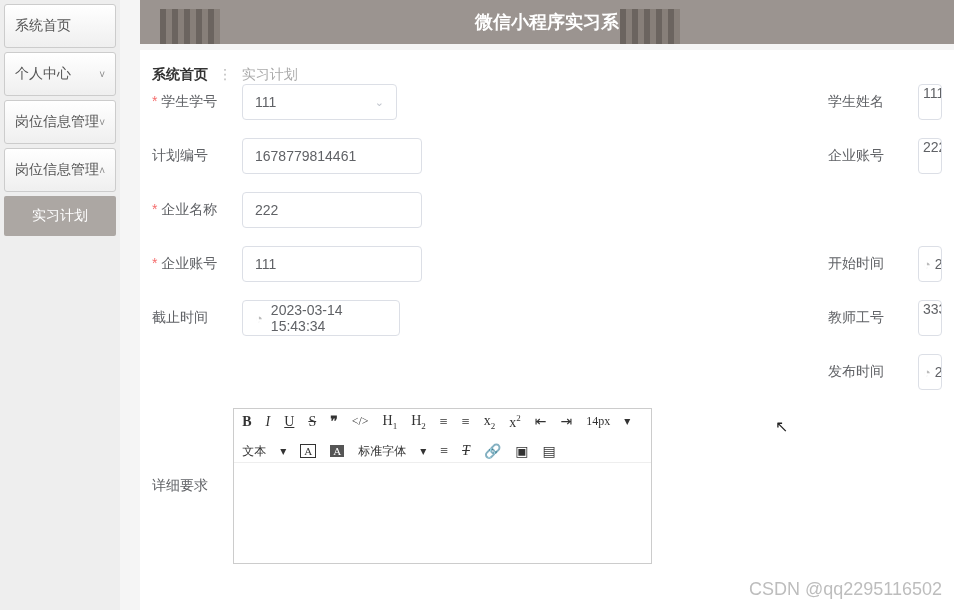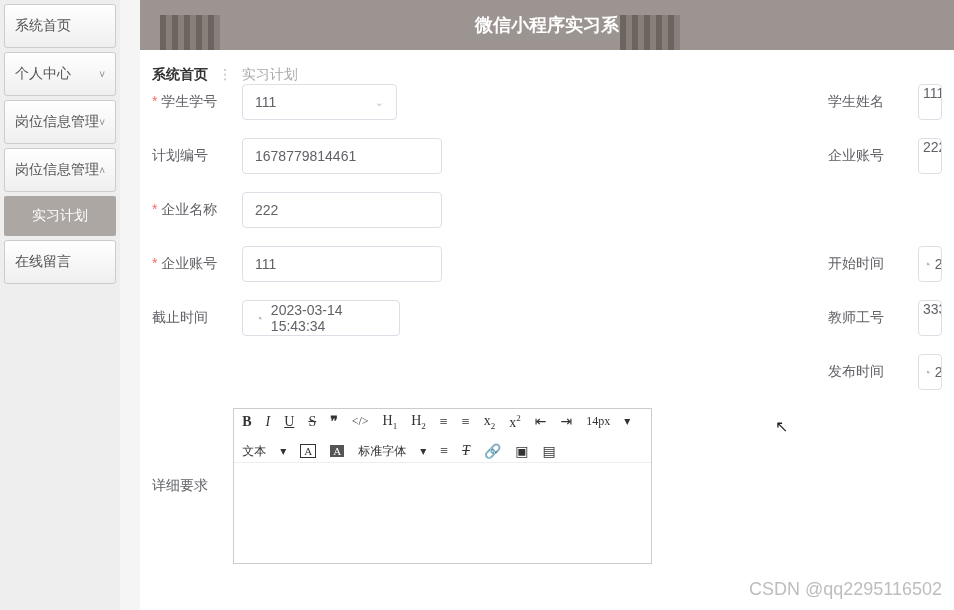--- a/index.html
+++ b/index.html
@@ -1,36 +1,36 @@
 <!DOCTYPE html>
 <html><head>
 <meta charset="utf-8">
 <style>
 * { box-sizing: border-box; margin: 0; padding: 0; }
 body { font-family: "Microsoft YaHei", Arial, sans-serif; font-size: 14px; color: #606266; background: #f5f5f5; width: 954px; height: 610px; overflow: hidden; position: relative; }
 .sidebar { position: absolute; left: 0; top: 0; width: 120px; height: 100%; background: #eee; }
 .nav-item { background: linear-gradient(#fff,#efefef); border: 1px solid #ccc; border-radius: 3px; margin: 4px; padding: 12px 10px; font-size: 14px; color: #555; cursor: pointer; position: relative; display: flex; align-items: center; justify-content: space-between; }
 .nav-item .chev { font-size: 10px; color: #888; }
 .nav-sub { background: #aca7a3; color: #fff; padding: 11px 10px; margin: 4px; border-radius: 2px; text-align: center; cursor: pointer; }
-.banner { position: absolute; left: 140px; top: 0; right: 0; height: 50px; background: #9b9490; display: flex; align-items: center; justify-content: center; color: #fff; font-weight: bold; font-size: 18px; overflow: hidden; }
+.banner { position: absolute; left: 140px; top: 0; right: 0; height: 44px; background: #9b9490; display: flex; align-items: center; justify-content: center; color: #fff; font-weight: bold; font-size: 18px; overflow: hidden; }
 .banner::before, .banner::after { content: ""; position: absolute; bottom: 0; width: 60px; height: 35px; background: repeating-linear-gradient(90deg,#6b645f 0 6px,#877f79 6px 12px); }
 .banner::before { left: 20px; }
 .banner::after { left: 480px; }
 .main { position: absolute; left: 140px; top: 50px; right: 0; bottom: 0; background: #fff; padding: 16px 12px 0 12px; overflow: hidden; }
 .crumb { font-size: 14px; color: #333; }
 .crumb .sep { color: #bbb; margin: 0 6px; }
 .crumb .cur { color: #aaa; }
 .form-row { display: flex; align-items: center; margin-bottom: 18px; }
 .col-left { display: flex; align-items: center; width: 500px; }
 .col-right { display: flex; align-items: center; margin-left: auto; }
 .lbl { width: 90px; text-align: left; padding-right: 10px; font-size: 14px; color: #606266; }
 .req::before { content: "* "; color: #f56c6c; }
 .inp { height: 36px; border: 1px solid #dcdfe6; border-radius: 4px; padding: 0 12px; font-size: 14px; color: #606266; }
 .inp.sel { width: 155px; display: flex; align-items: center; justify-content: space-between; }
-.inp.w200 { width: 200px; }
+.inp.w200 { width: 180px; }
 .inp.w160 { width: 158px; display: flex; align-items: center; gap: 8px; }
 .inp.sm { width: 24px; padding: 0 4px; overflow: hidden; white-space: nowrap; }
 .inp.smt { width: 24px; padding: 0 4px; display: flex; align-items: center; gap: 4px; overflow: hidden; }
 .clock { color: #bbb; font-size: 13px; }
 .chev-d { color: #c0c4cc; font-size: 11px; }
 .top-align { align-items: flex-start; }
 .editor { border: 1px solid #ccc; width: 470px; }
 .toolbar { border-bottom: 1px solid #eee; padding: 4px 8px 2px 8px; display: flex; flex-wrap: wrap; gap: 12px 14px; align-items: center; color: #333; font-size: 14px; }
 .tb { cursor: pointer; font-family: Georgia, serif; }
 .tb.b { font-weight: bold; }
@@ -58,23 +58,20 @@
     </div>
   <div class="nav-item">
       <span>岗位信息管理</span>
       <span class="chev">˅</span>
     </div>
   <div class="nav-item">
       <span>岗位信息管理</span>
       <span class="chev">˄</span>
     </div>
   <div class="nav-sub">实习计划</div>
-  <div class="nav-item">
-      <span>在线留言</span>
-    </div>
 </div>
 
 <div class="banner">
   <span>微信小程序实习系</span>
 </div>
 
 <div class="main">
   <div class="crumb">
     <b>系统首页</b>
     <span class="sep">⋮</span>

